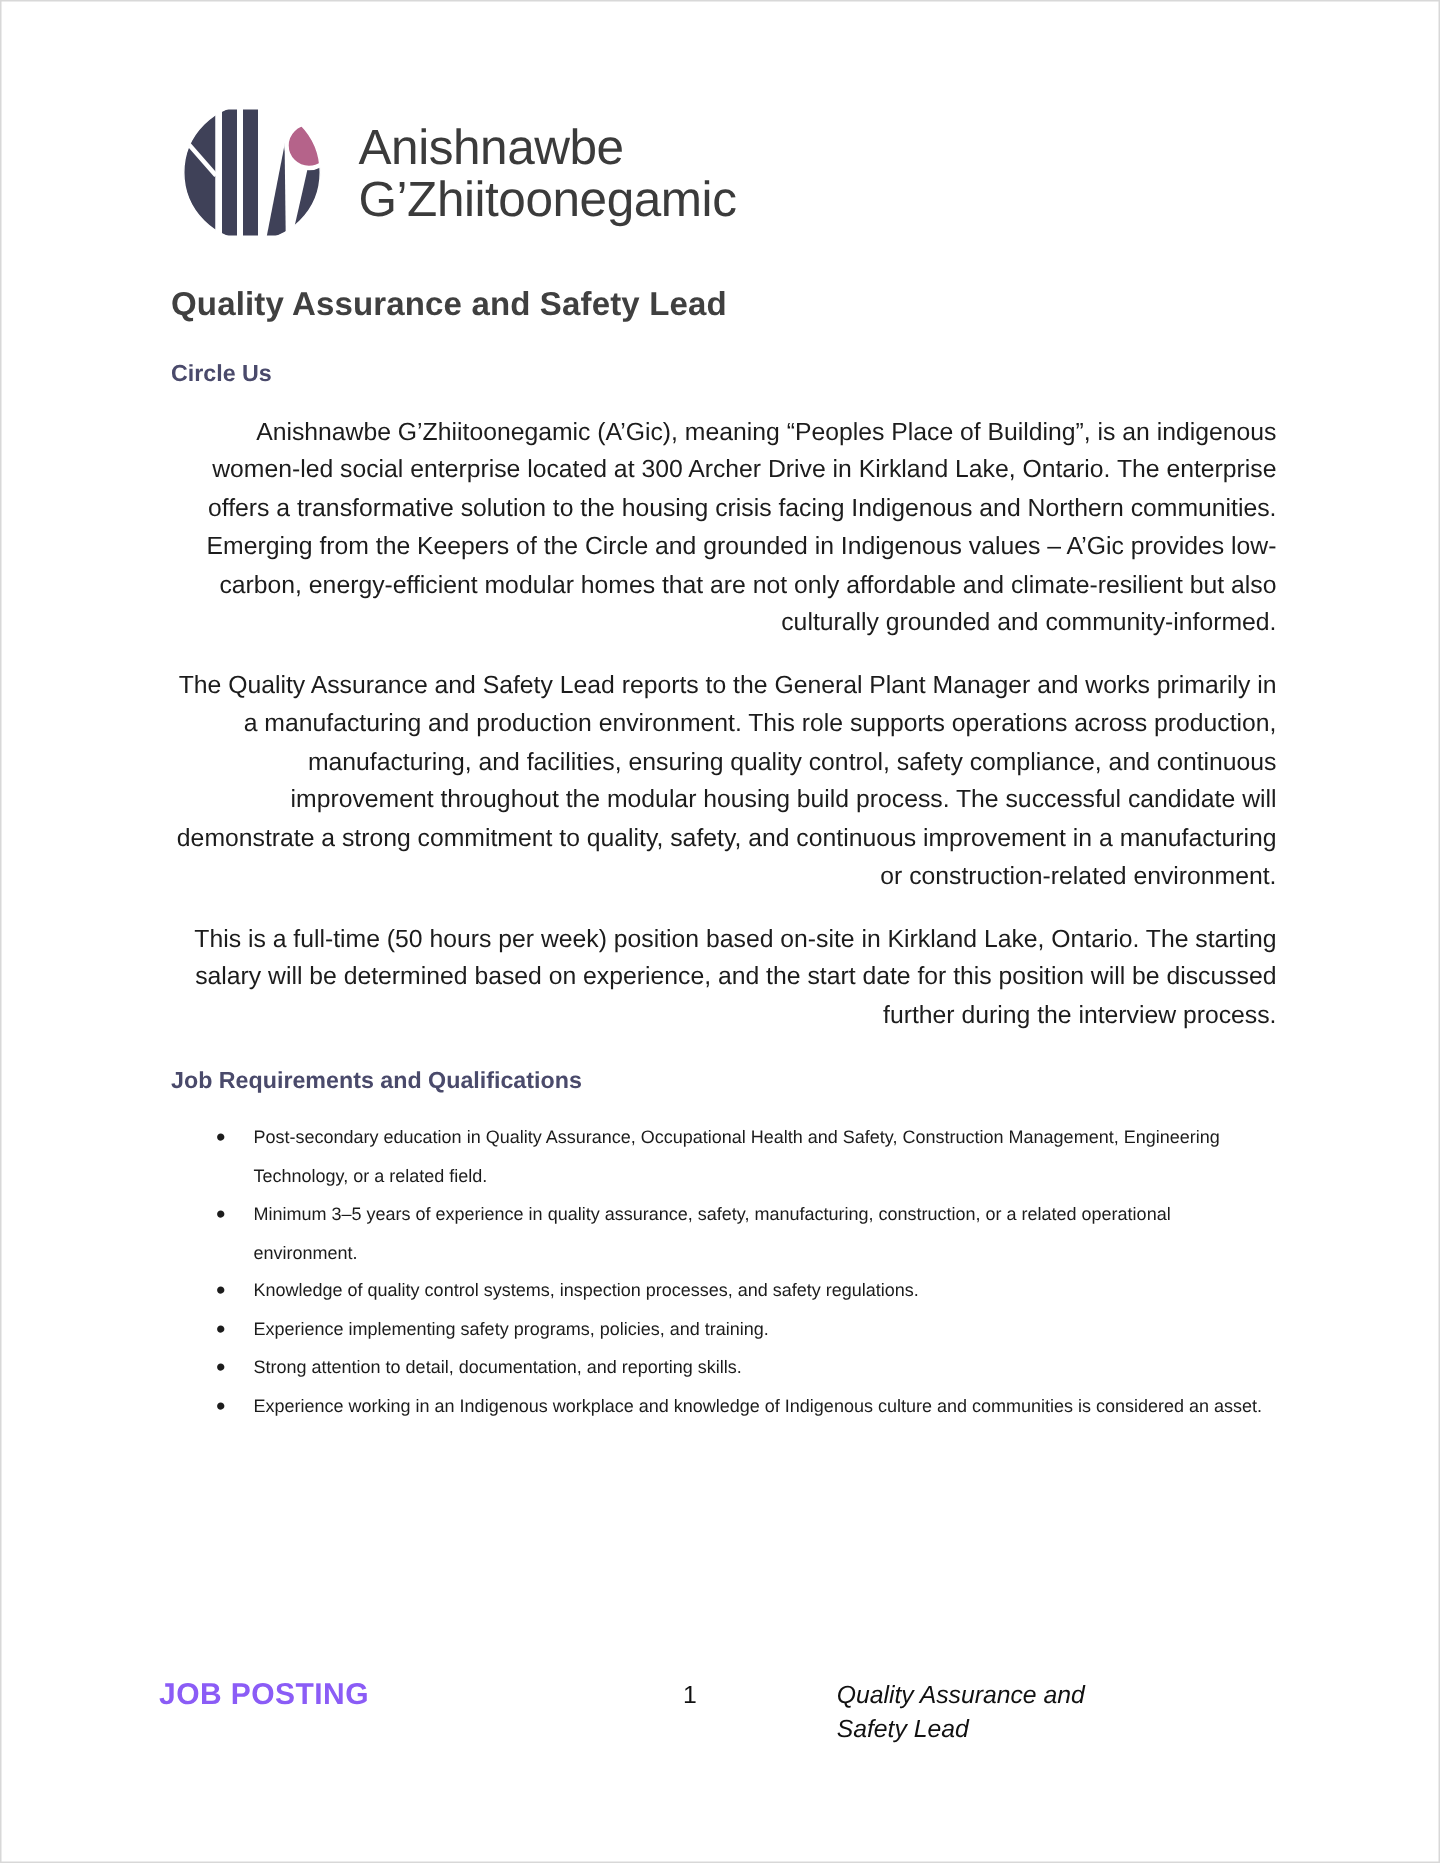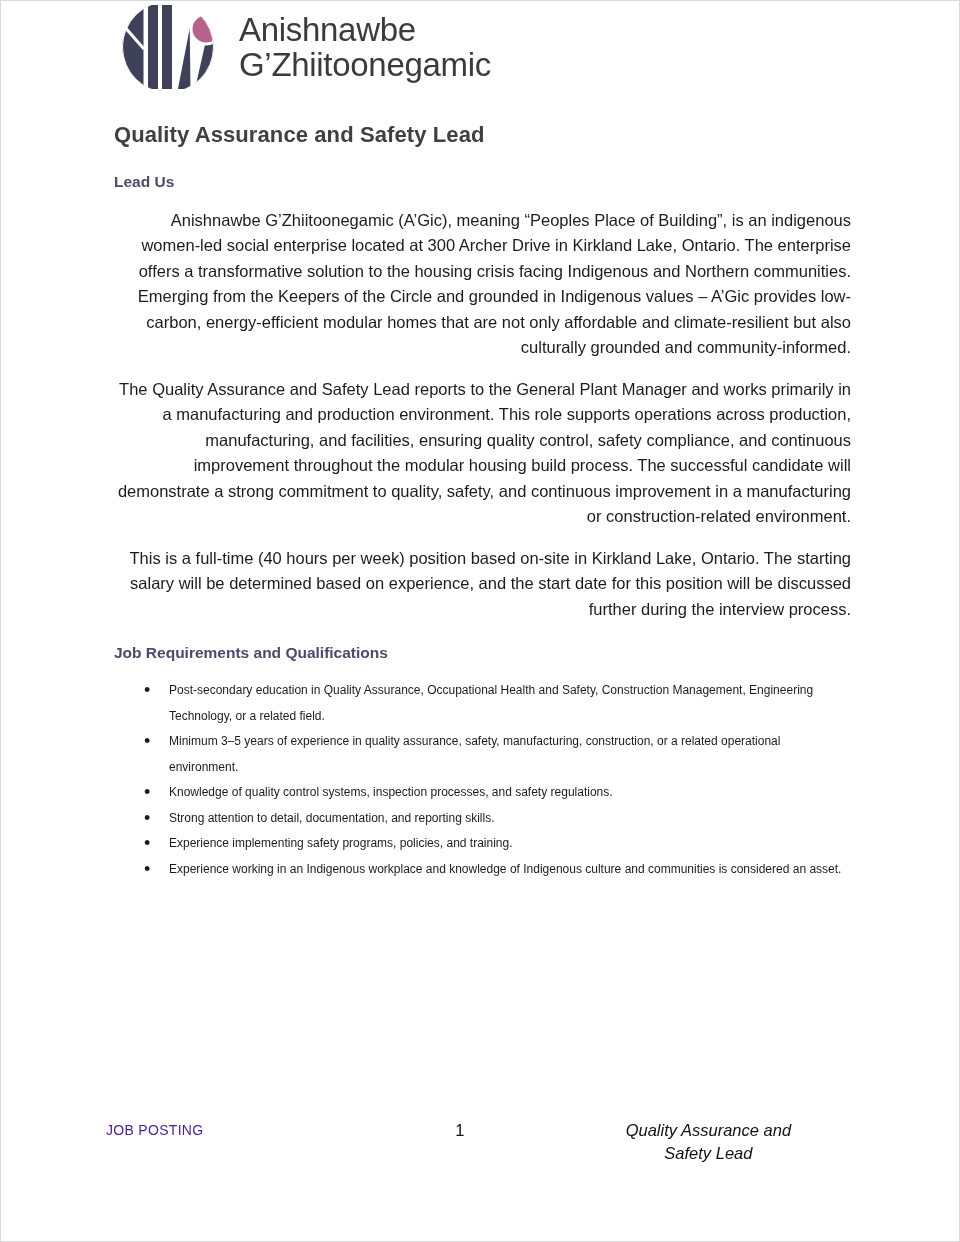--- a/index.html
+++ b/index.html
@@ -23,20 +23,21 @@
     position: absolute;
     left: 113px;
     top: 0;
     width: 737px;
   }
 
   
   .logo-block {
     display: flex;
     align-items: center;
+    padding-top: 68px;
     height: 92px;
     box-sizing: content-box;
   }
   .logo-mark {
     width: 108px;
     height: 92px;
     flex: 0 0 108px;
     display: block;
   }
   .logo-words {
@@ -107,36 +108,36 @@
   .footer {
     position: absolute;
     left: 105px;
     right: 100px;
     top: 1118px;
     display: flex;
     align-items: flex-start;
   }
   .footer-left {
     flex: 0 0 34%;
-    font-size: 14px;
-    font-weight: normal;
-    color: #4c1d95;
+    font-size: 20px;
+    font-weight: bold;
+    color: #8b5cf6;
     letter-spacing: 0.3px;
     line-height: 23px;
   }
   .footer-center {
     flex: 0 0 26%;
     text-align: center;
     font-size: 16.5px;
     color: #111111;
     line-height: 23px;
   }
   .footer-right {
     flex: 1 1 auto;
-    text-align: center;
+    text-align: left;
     font-style: italic;
     font-size: 16.5px;
     color: #111111;
     line-height: 23px;
   }
 </style>
 </head>
 <body>
 
 <div class="page">
@@ -179,33 +180,33 @@
         <circle cx="54" cy="46" r="45.5" fill="none" stroke="#ffffff" stroke-width="1"></circle>
       </svg>
       <div class="logo-words">
         <div>Anishnawbe</div>
         <div>G’Zhiitoonegamic</div>
       </div>
     </div>
 
     <h1 class="doc-title">Quality Assurance and Safety Lead</h1>
 
-    <h2 class="section-heading">Lead Us</h2>
+    <h2 class="section-heading">Circle Us</h2>
     <p class="body-text">Anishnawbe G’Zhiitoonegamic (A’Gic), meaning “Peoples Place of Building”, is an indigenous women-led social enterprise located at 300 Archer Drive in Kirkland Lake, Ontario. The enterprise offers a transformative solution to the housing crisis facing Indigenous and Northern communities. Emerging from the Keepers of the Circle and grounded in Indigenous values – A’Gic provides low-carbon, energy-efficient modular homes that are not only affordable and climate-resilient but also culturally grounded and community-informed.</p>
 
     <p class="body-text">The Quality Assurance and Safety Lead reports to the General Plant Manager and works primarily in a manufacturing and production environment. This role supports operations across production, manufacturing, and facilities, ensuring quality control, safety compliance, and continuous improvement throughout the modular housing build process. The successful candidate will demonstrate a strong commitment to quality, safety, and continuous improvement in a manufacturing or construction-related environment.</p>
-    <p class="body-text">This is a full-time (40 hours per week) position based on-site in Kirkland Lake, Ontario. The starting salary will be determined based on experience, and the start date for this position will be discussed further during the interview process.</p>
+    <p class="body-text">This is a full-time (50 hours per week) position based on-site in Kirkland Lake, Ontario. The starting salary will be determined based on experience, and the start date for this position will be discussed further during the interview process.</p>
 
     <h2 class="section-heading tight">Job Requirements and Qualifications</h2>
     <ul class="req-list">
       <li>Post-secondary education in Quality Assurance, Occupational Health and Safety, Construction Management, Engineering Technology, or a related field.</li>
       <li>Minimum 3–5 years of experience in quality assurance, safety, manufacturing, construction, or a related operational environment.</li>
       <li>Knowledge of quality control systems, inspection processes, and safety regulations.</li>
+      <li>Experience implementing safety programs, policies, and training.</li>
       <li>Strong attention to detail, documentation, and reporting skills.</li>
-      <li>Experience implementing safety programs, policies, and training.</li>
       <li>Experience working in an Indigenous workplace and knowledge of Indigenous culture and communities is considered an asset.</li>
     </ul>
 
   </div>
 
   <div class="footer">
     <div class="footer-left">JOB POSTING</div>
     <div class="footer-center">1</div>
     <div class="footer-right">
       <div>Quality Assurance and</div>

